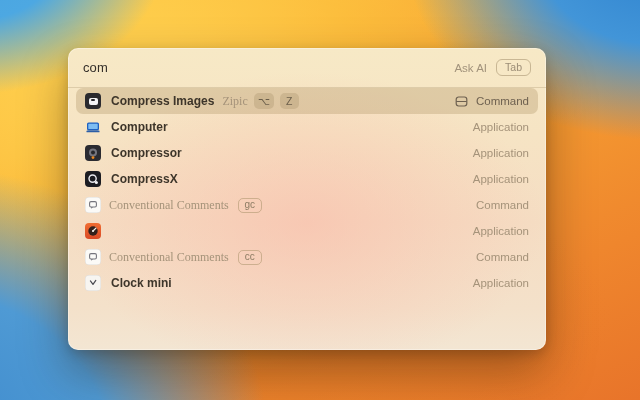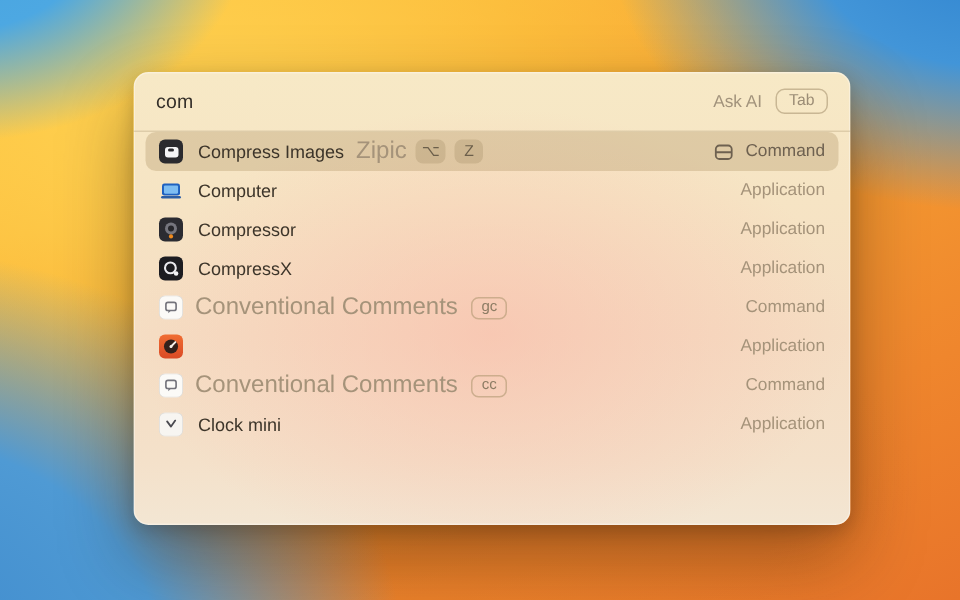--- a/index.html
+++ b/index.html
@@ -5,43 +5,43 @@
   html,body{margin:0;padding:0;background:#222;}
   *{box-sizing:border-box;font-family:"Liberation Sans","DejaVu Sans",sans-serif;}
   .desktop{width:640px;height:400px;position:relative;overflow:hidden;
     background:
       radial-gradient(420px 300px at 103% -10%, #2f83cf 0%, #4295d8 28%, rgba(66,149,216,0) 60%),
       radial-gradient(320px 230px at -5% -12%, #47a3e0 0%, #4da8e2 30%, rgba(71,163,224,0) 62%),
       radial-gradient(560px 430px at -14% 110%, #3c88cc 0%, #4f9ad4 35%, rgba(79,154,212,0) 64%),
       radial-gradient(720px 500px at 18% 20%, rgba(255,211,82,.95) 0%, rgba(255,201,62,.55) 35%, rgba(255,199,60,0) 62%),
       radial-gradient(640px 260px at 28% 80%, rgba(228,118,38,.55) 0%, rgba(228,118,38,0) 68%),
       linear-gradient(155deg, #fdc84a 0%, #f8ab38 28%, #f49a31 52%, #ef862d 76%, #e8742a 100%);}
-  .launcher{position:absolute;left:89px;top:48px;width:478px;height:302px;border-radius:10px;
+  .launcher{position:absolute;left:68px;top:48px;width:478px;height:302px;border-radius:10px;
     overflow:hidden;display:flex;flex-direction:column;
     box-shadow:0 22px 48px rgba(45,22,4,.40), 0 4px 12px rgba(0,0,0,.18), inset 0 0 0 1px rgba(255,255,255,.35);
     background:
       radial-gradient(330px 210px at 50% 58%, rgba(250,183,166,.55) 0%, rgba(250,183,166,0) 72%),
       linear-gradient(180deg,#f7e9c6 0%,#f6e4c4 28%,#f5ddc3 58%,#f4e1ca 86%,#f3e6d3 100%);}
   
   .hdr{height:40px;flex:0 0 40px;display:flex;align-items:center;padding:0 15px;
     border-bottom:1px solid rgba(158,136,98,.28);}
   .query{font-size:13px;font-weight:500;color:#35302a;letter-spacing:.1px;}
   .hdr .sp{flex:1}
   .askai{font-size:11.5px;color:#a2937c;margin-right:9px;}
   .tabkey{font-size:10.5px;color:#9c8d76;border:1px solid rgba(170,150,115,.6);
     border-radius:6px;padding:2px 8px 3px;line-height:1;}
   
   .list{flex:1;overflow:hidden;padding:0 8px;}
   .sect{font-size:10.5px;color:#8f8069;padding:8px 7px 5px;}
   .row{height:26px;display:flex;align-items:center;padding:0 9px;border-radius:7px;cursor:default;}
   .row.selected{background:rgba(185,158,114,.38);}
   .ai{width:16px;height:16px;flex:0 0 16px;border-radius:4px;position:relative;
     display:flex;align-items:center;justify-content:center;}
-  .ttl{font-size:12px;font-weight:400;color:#3d352a;margin-left:10px;white-space:nowrap;}
-  .sub{font-size:16px;color:#a5937a;margin-left:8px;white-space:nowrap;}
+  .ttl{font-size:12px;font-weight:700;color:#3d352a;margin-left:10px;white-space:nowrap;}
+  .sub{font-size:12px;color:#a5937a;margin-left:8px;white-space:nowrap;font-family:Liberation Serif, serif;}
   .key{display:inline-flex;align-items:center;justify-content:center;min-width:19px;height:16px;
     padding:0 4px;border-radius:5px;background:rgba(171,147,107,.34);color:#6c5f4b;
     font-size:10.5px;margin-left:6px;line-height:1;}
   .alias{display:inline-flex;align-items:center;justify-content:center;min-width:24px;height:15px;
     padding:0 5px;border-radius:5px;border:1px solid rgba(171,147,107,.55);color:#8d7c64;
     font-size:10px;margin-left:9px;line-height:1;}
   .sp{flex:1}
   .type{font-size:11.5px;color:#a5937a;white-space:nowrap;}
   .row.selected .type{color:#6e6150;}
   .typeic{margin-right:8px;display:flex;}

